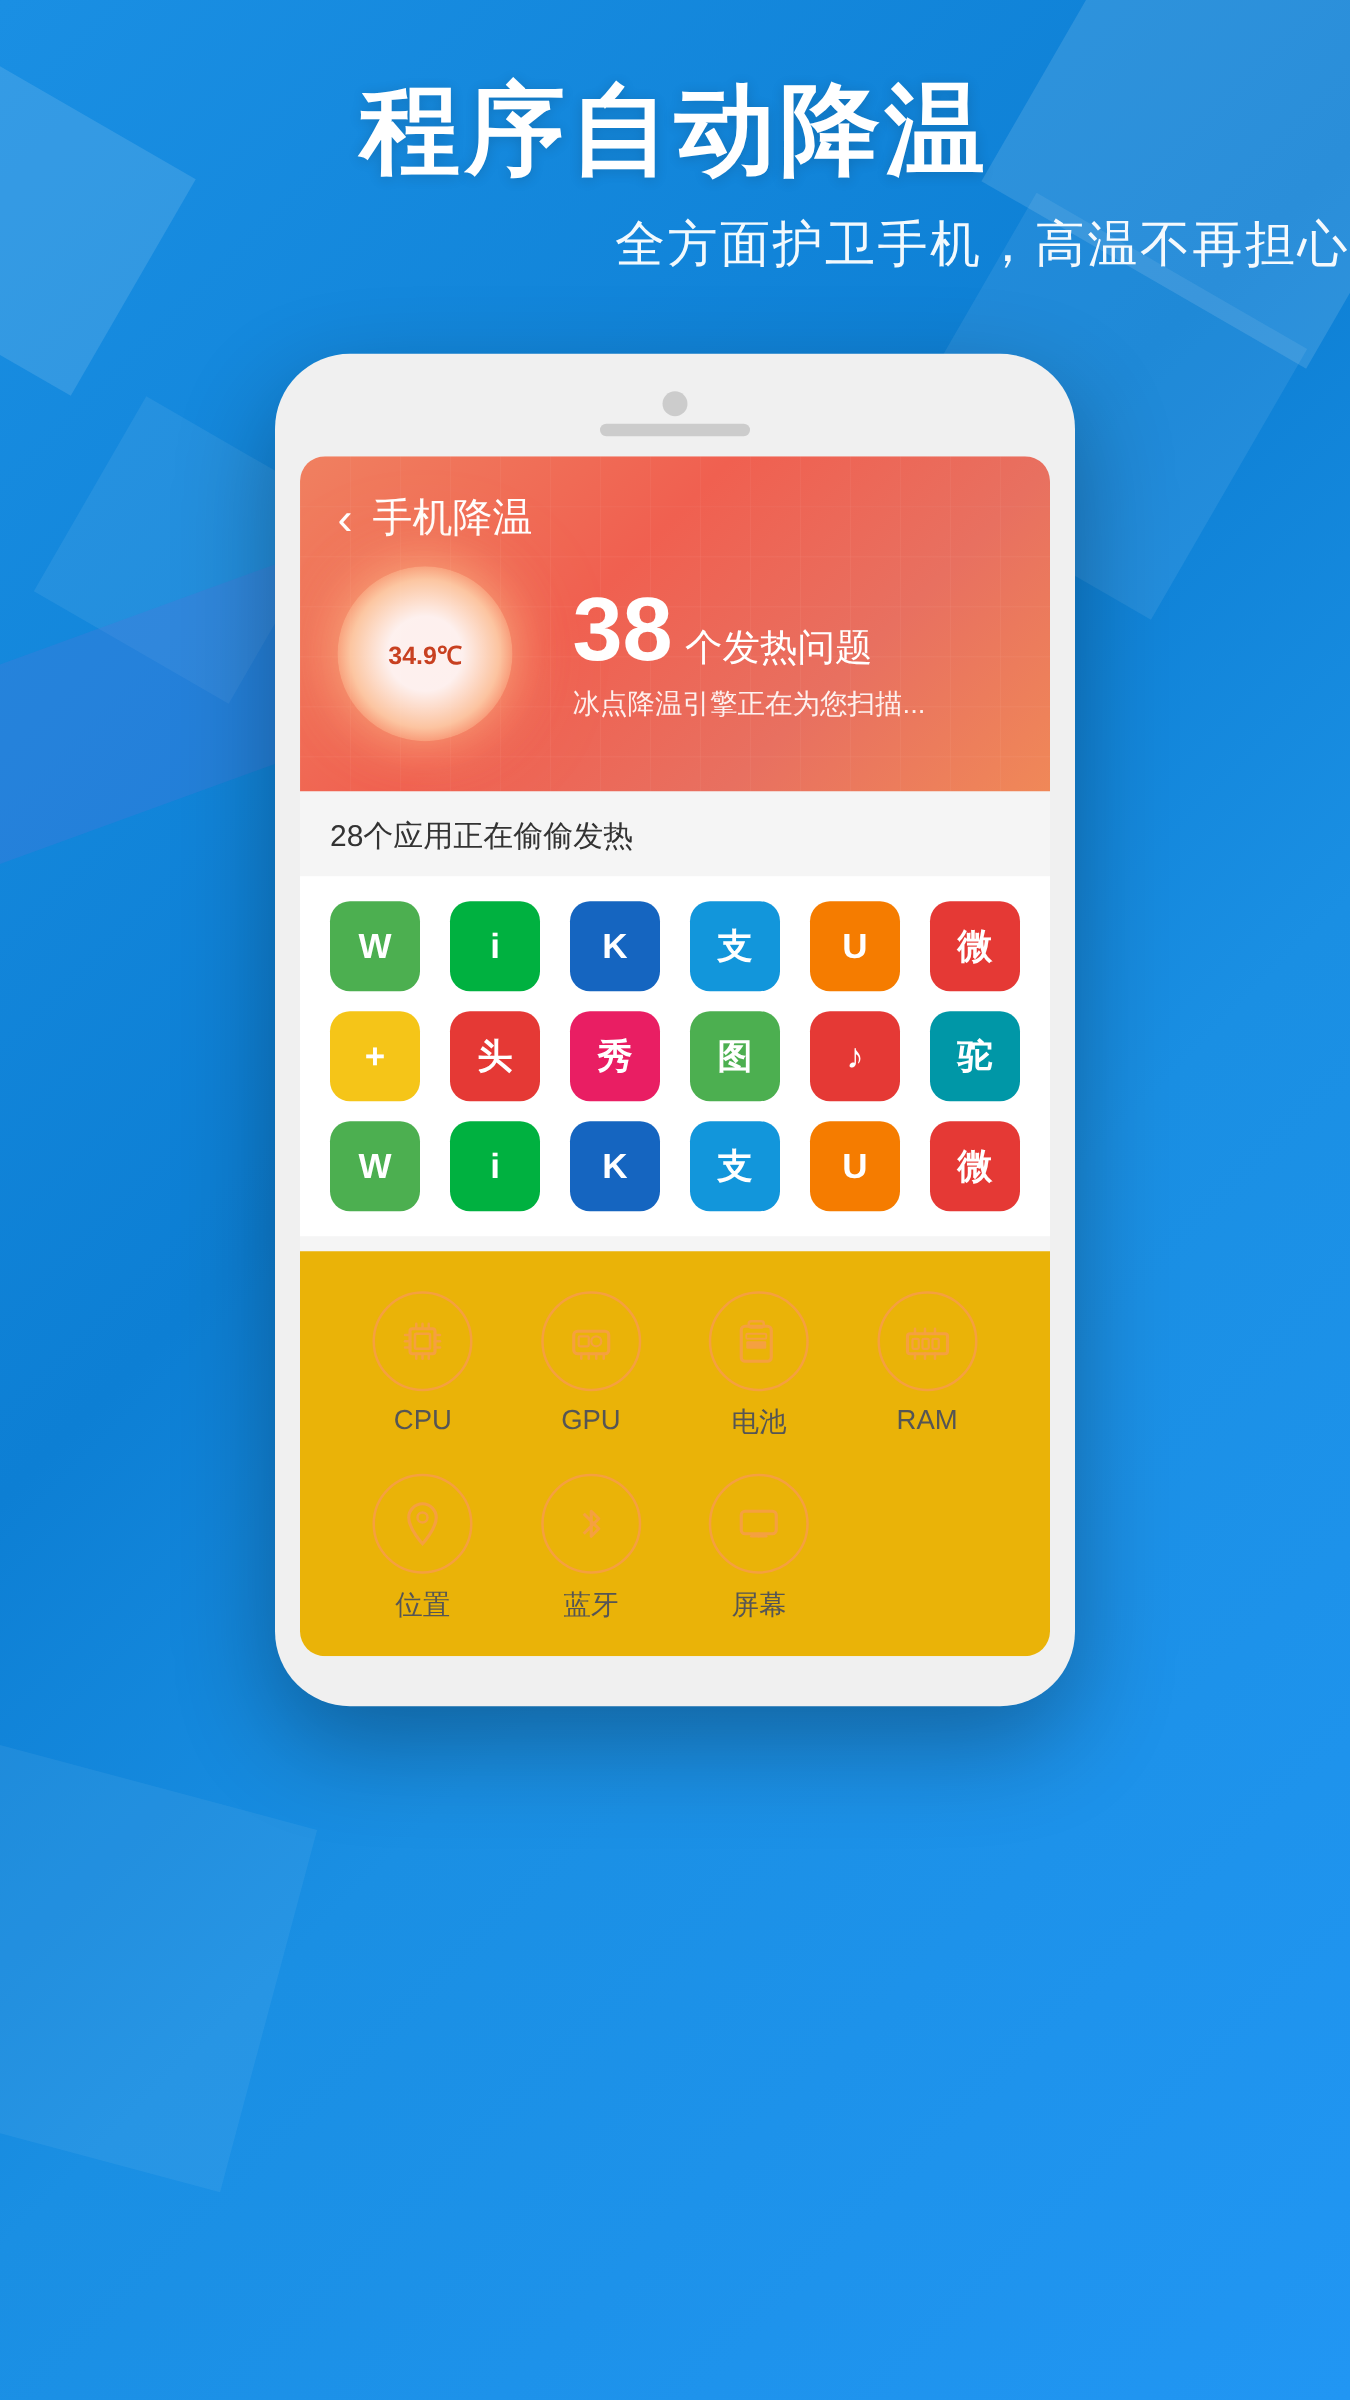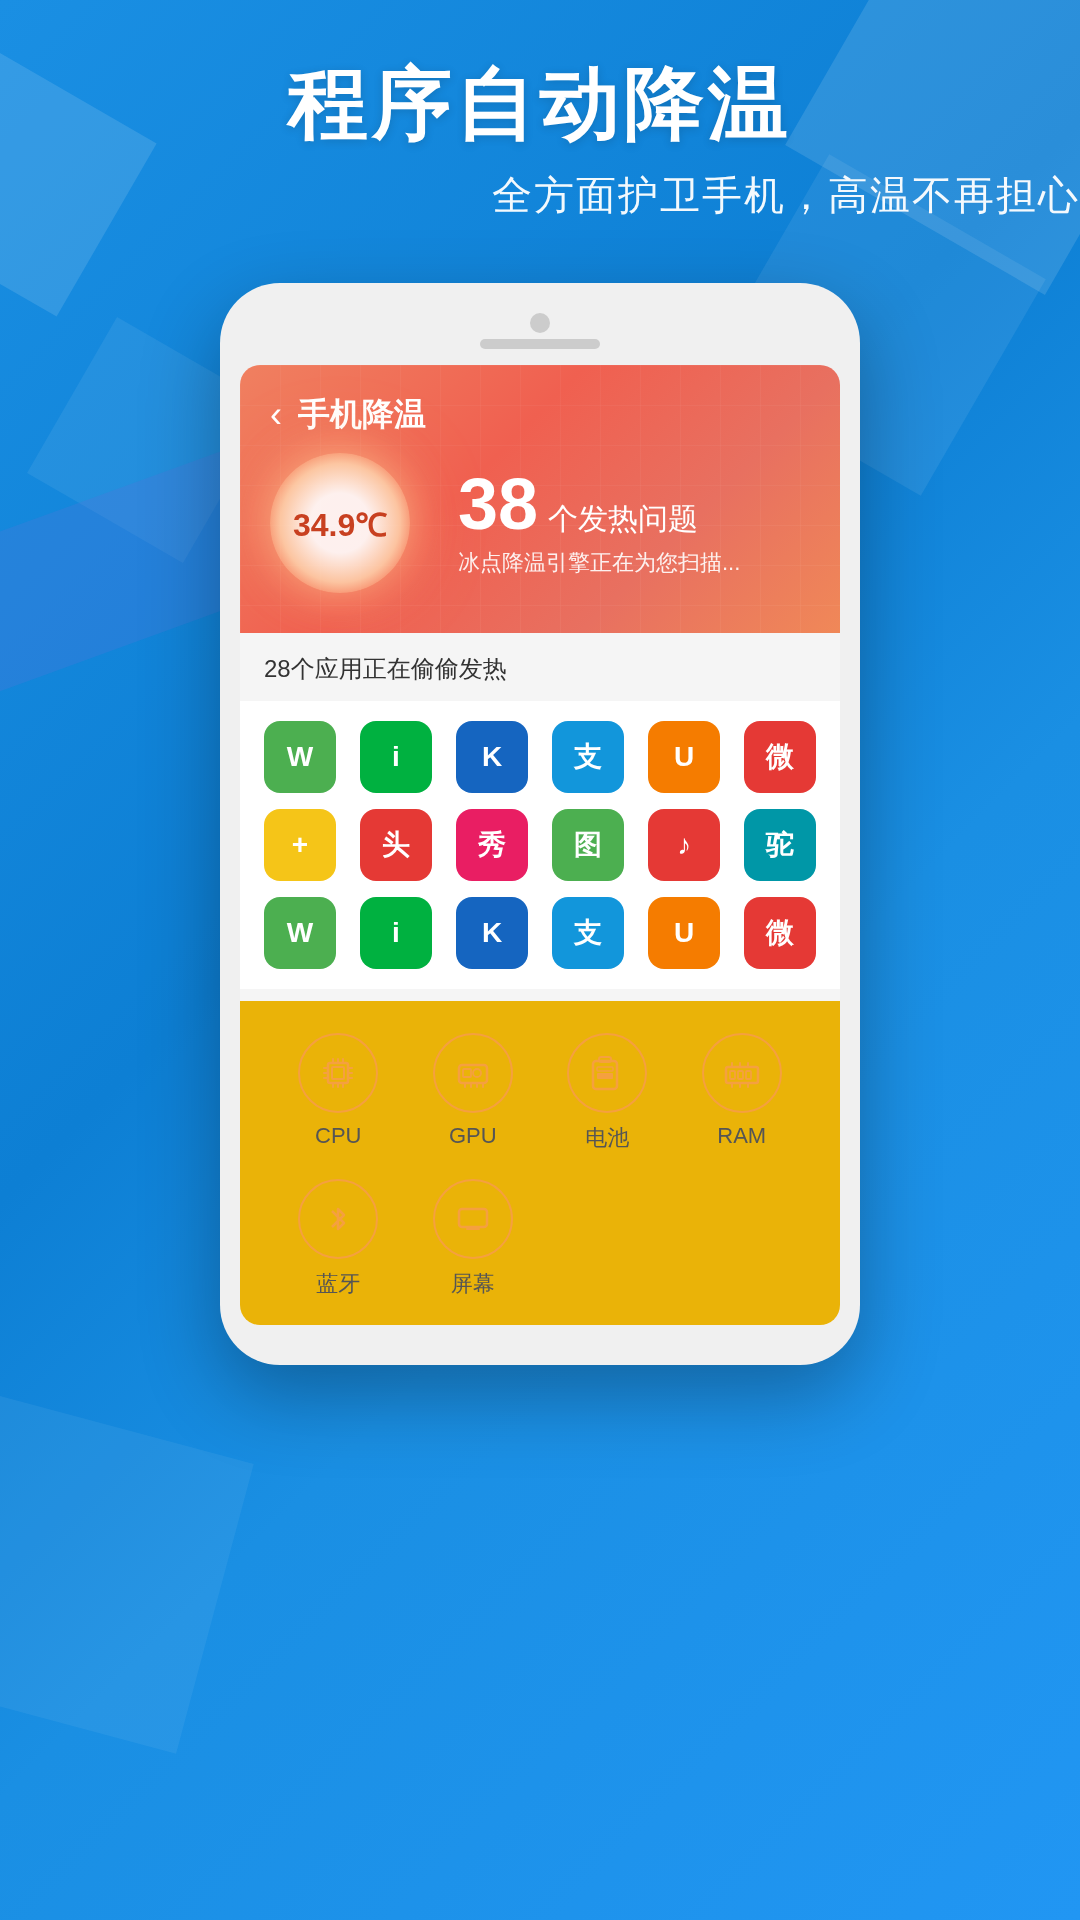--- a/index.html
+++ b/index.html
@@ -116,42 +116,42 @@
       z-index: 2;
     }
     .back-arrow {
       color: #fff;
       font-size: 36px;
       margin-right: 16px;
     }
     .app-header-title {
       color: #fff;
       font-size: 32px;
-      font-weight: 700;
+      font-weight: 400;
     }
     .app-header-content {
       display: flex;
       align-items: center;
       position: relative;
       z-index: 2;
     }
     .temp-circle {
       width: 140px;
       height: 140px;
       border-radius: 50%;
       background: radial-gradient(circle, rgba(255,255,255,0.9) 30%, rgba(255,220,180,0.8) 60%, rgba(255,160,100,0.4) 80%, transparent 100%);
       display: flex;
       align-items: center;
       justify-content: center;
       position: relative;
       box-shadow: 0 0 40px rgba(255,200,150,0.6), 0 0 80px rgba(255,180,120,0.3);
       flex-shrink: 0;
     }
     .temp-value {
-      font-size: 32px;
+      font-size: 20px;
       font-weight: 600;
       color: #c84020;
     }
     .app-header-right {
       margin-left: 48px;
     }
     .issue-count {
       display: flex;
       align-items: baseline;
     }
@@ -424,20 +424,29 @@
   <line x1="10" y1="30" x2="10" y2="34" stroke="#f5a040" stroke-width="2" stroke-linecap="round"></line>
   <line x1="18" y1="30" x2="18" y2="34" stroke="#f5a040" stroke-width="2" stroke-linecap="round"></line>
   <line x1="26" y1="30" x2="26" y2="34" stroke="#f5a040" stroke-width="2" stroke-linecap="round"></line>
 </svg>
     </div>
     <span class="hardware-label">RAM</span>
   </div>
             </div>
           <div class="hardware-grid-2" id="hardware-grid-2">
 
+          <div class="hardware-item">
+    <div class="hardware-icon-circle">
+      <svg width="36" height="40" viewBox="0 0 36 40" fill="none">
+  <path d="M18 4C12 4 7 9 7 15c0 9 11 21 11 21s11-12 11-21c0-6-5-11-11-11z" stroke="#f5a040" stroke-width="2.5" fill="none"></path>
+  <circle cx="18" cy="15" r="4" stroke="#f5a040" stroke-width="2" fill="none"></circle>
+</svg>
+    </div>
+    <span class="hardware-label">位置</span>
+  </div>
               <div class="hardware-item">
     <div class="hardware-icon-circle">
       <svg width="36" height="40" viewBox="0 0 36 40" fill="none">
   <polyline points="12,12 24,24 18,30 18,10 24,16 12,28" stroke="#f5a040" stroke-width="2.5" fill="none" stroke-linejoin="round"></polyline>
 </svg>
     </div>
     <span class="hardware-label">蓝牙</span>
   </div>
               <div class="hardware-item">
     <div class="hardware-icon-circle">

